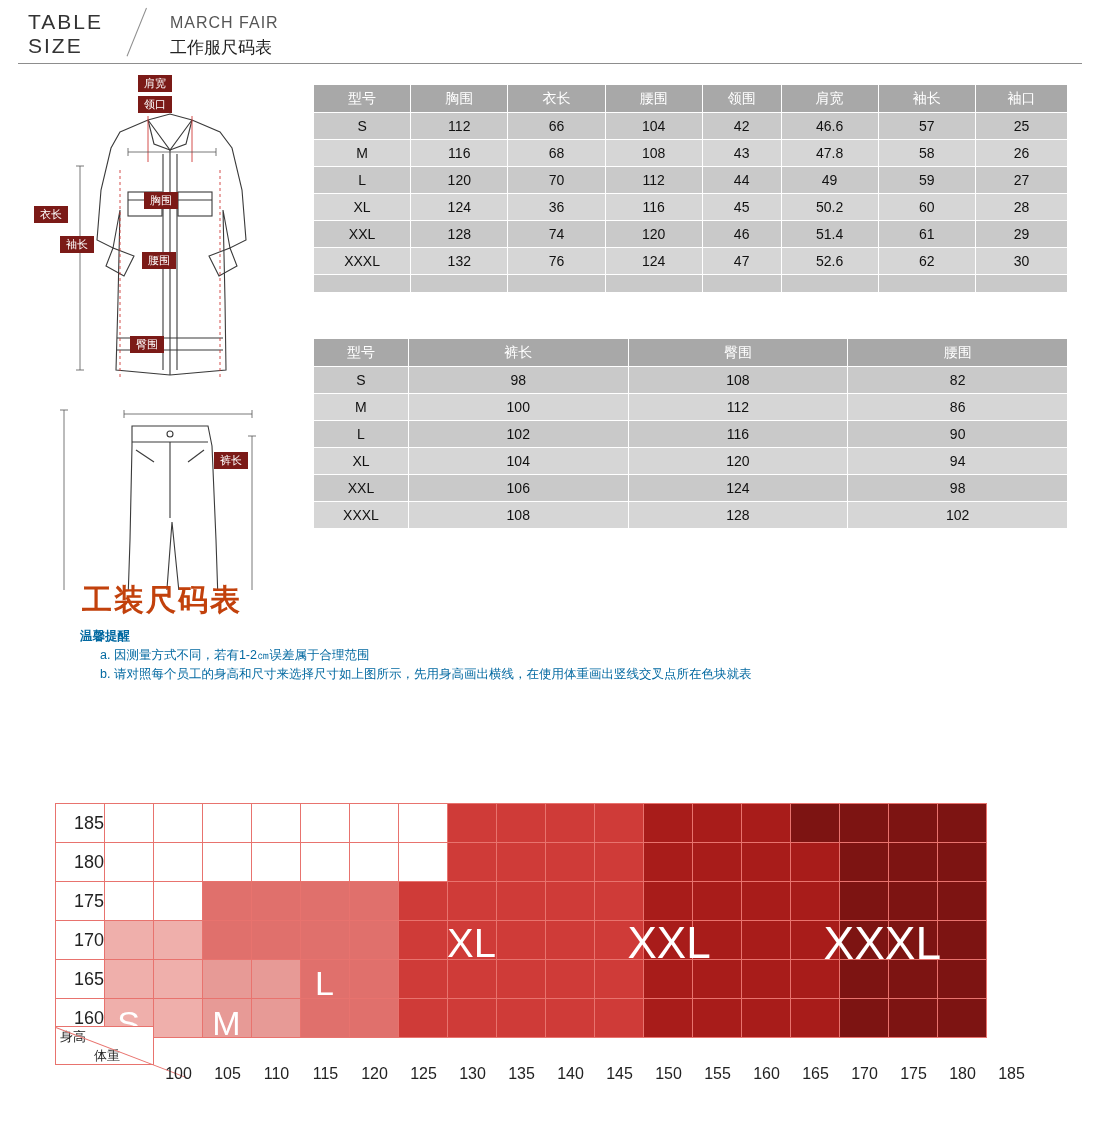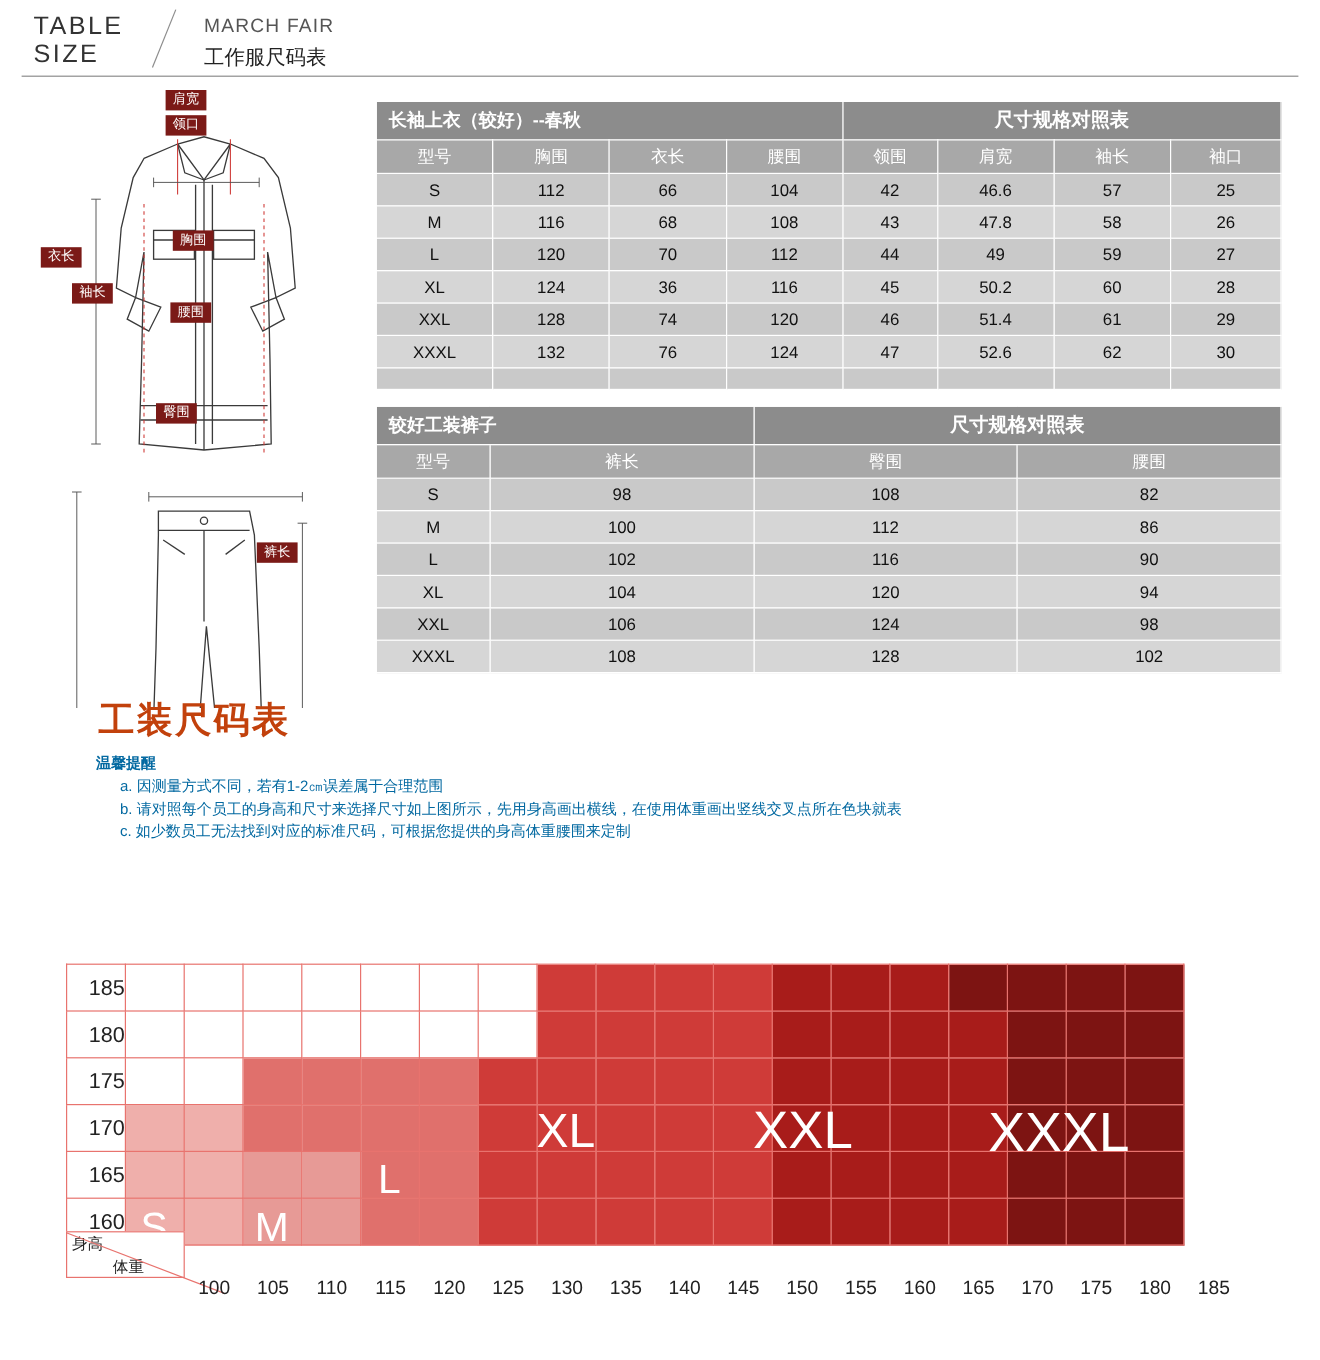--- a/index.html
+++ b/index.html
@@ -150,24 +150,20 @@
   <div class="tagbox" style="left:124px; top:122px;">胸围</div>
   <div class="tagbox" style="left:14px; top:136px;">衣长</div>
   <div class="tagbox" style="left:40px; top:166px;">袖长</div>
   <div class="tagbox" style="left:122px; top:182px;">腰围</div>
   <div class="tagbox" style="left:110px; top:266px;">臀围</div>
   <div class="tagbox" style="left:194px; top:382px;">裤长</div>
 </div>
 
 <table class="tbl" id="top-table" style="left:313px; top:84px; width:755px;">
   <tbody>
-      <tr class="bandrow">
-    <td class="left" colspan="4">长袖上衣（较好）--春秋</td>
-    <td colspan="4">尺寸规格对照表</td>
-  </tr>
   <tr class="hdr">
     <td style="width:95px">型号</td>
     <td style="width:95px">胸围</td>
     <td style="width:95px">衣长</td>
     <td style="width:95px">腰围</td>
     <td style="width:77px">领围</td>
     <td style="width:95px">肩宽</td>
     <td style="width:95px">袖长</td>
     <td style="width:90px">袖口</td>
   </tr>
@@ -239,24 +235,20 @@
     <td></td>
         <td></td>
         <td></td>
         <td></td>
   </tr>
 </tbody>
   </table>
 
 <table class="tbl" id="bottom-table" style="left:313px; top:338px; width:755px;">
   <tbody>
-      <tr class="bandrow">
-    <td class="left" colspan="2">较好工装裤子</td>
-    <td colspan="2">尺寸规格对照表</td>
-  </tr>
   <tr class="hdr">
     <td style="width:95px">型号</td>
     <td style="width:220px">裤长</td>
     <td style="width:220px">臀围</td>
     <td style="width:220px">腰围</td>
   </tr>
   <tr class="row">
     <td>S</td>
     <td>98</td>
     <td>108</td>
@@ -293,21 +285,20 @@
     <td>102</td>
   </tr>
 </tbody>
   </table>
 
 <div id="bigtitle">工装尺码表</div>
 <div id="notes">
   <div style="font-weight:bold;">温馨提醒</div>
   <div class="nt">a. 因测量方式不同，若有1-2㎝误差属于合理范围</div>
   <div class="nt">b. 请对照每个员工的身高和尺寸来选择尺寸如上图所示，先用身高画出横线，在使用体重画出竖线交叉点所在色块就表</div>
-  <div class="nt">c. 如少数员工无法找到对应的标准尺码，可根据您提供的身高体重腰围来定制</div>
 </div>
 
 <div id="matrix">
   <table id="matrix-table">
       <tbody>
         <tr>
           <td class="lbl-h">185</td>
           <td style="background: rgb(255, 255, 255);"></td>
           <td style="background: rgb(255, 255, 255);"></td>
           <td style="background: rgb(255, 255, 255);"></td>

